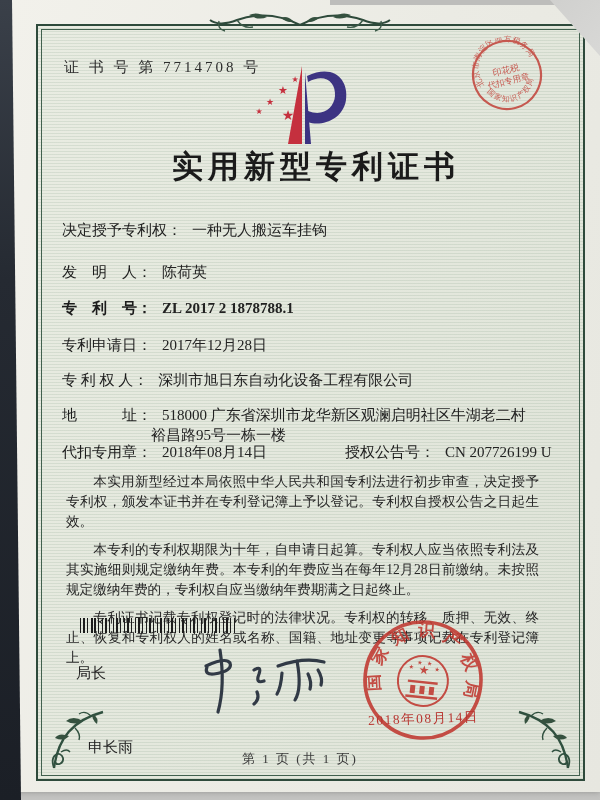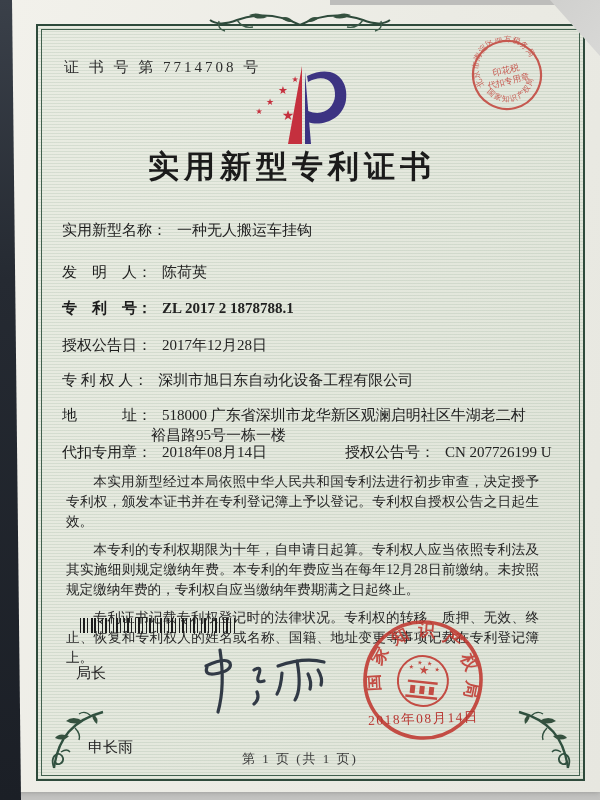--- a/index.html
+++ b/index.html
@@ -40,21 +40,21 @@
     box-sizing:border-box;
   }
   .frame::after{
     content:""; position:absolute; inset:3px; border:1px solid #41604e; pointer-events:none;
   }
   .ornament{ position:absolute; z-index:5; }
   
   .certno{ position:absolute; left:64px; top:58px; font-size:15px; letter-spacing:3px; color:#2d2d2d; }
   .logo{ position:absolute; left:246px; top:58px; width:110px; height:92px; }
   .title{
-    position:absolute; left:112px; top:146px; width:360px; text-align:center;
+    position:absolute; left:136px; top:146px; width:360px; text-align:center;
     font-size:31px; font-weight:bold; letter-spacing:5px; color:#1b1b1b;
   }
   .row{ position:absolute; left:62px; font-size:15px; color:#222; white-space:nowrap; }
   .row .lab{ color:#1c1c1c; margin-right:10px; }
   .paras{
     position:absolute; left:58px; top:464px; width:489px;
     font-size:13.6px; line-height:20px; color:#262626; text-align:justify;
   }
   .paras p{ margin:8px; text-indent:2em; }
   .barcode{
@@ -143,30 +143,30 @@
     <text x="13" y="56" font-size="8" fill="#c5303e" text-anchor="middle">★</text>
     <text x="42" y="62" font-size="14" fill="#c5303e" text-anchor="middle">★</text>
     <polygon points="56,8 56,86 42,86" fill="#c5303e"></polygon>
     <polygon points="59,14 65,86 59,86" fill="#3c3382"></polygon>
     <path d="M61,18 C88,5 103,22 100,42 C97,62 75,69 62,64 L62,53 C77,59 88,50 89,38 C90,23 78,15 62,24 Z" fill="#3c3382"></path>
   </svg>
 
   <div class="title">实用新型专利证书</div>
 
   <div class="row" style="top:221px;">
-    <span class="lab">实用新型名称：</span><span>一种无人搬运车挂钩</span>
+    <span class="lab">决定授予专利权：</span><span>一种无人搬运车挂钩</span>
   </div>
   <div class="row" style="top:263px;">
     <span class="lab">发　明　人：</span><span>陈荷英</span>
   </div>
   <div class="row" style="top:299px;font-weight:bold;">
     <span class="lab">专　利　号：</span><span>ZL 2017 2 1878788.1</span>
   </div>
   <div class="row" style="top:336px;">
-    <span class="lab">授权公告日：</span><span>2017年12月28日</span>
+    <span class="lab">专利申请日：</span><span>2017年12月28日</span>
   </div>
   <div class="row" style="top:371px;">
     <span class="lab">专 利 权 人：</span><span>深圳市旭日东自动化设备工程有限公司</span>
   </div>
   <div class="row" style="top:406px;">
     <span class="lab">地　　　址：</span><span>518000 广东省深圳市龙华新区观澜启明社区牛湖老二村</span>
   </div>
   <div class="row" style="top:426px; left:151px;">
     <span>裕昌路95号一栋一楼</span>
   </div>

